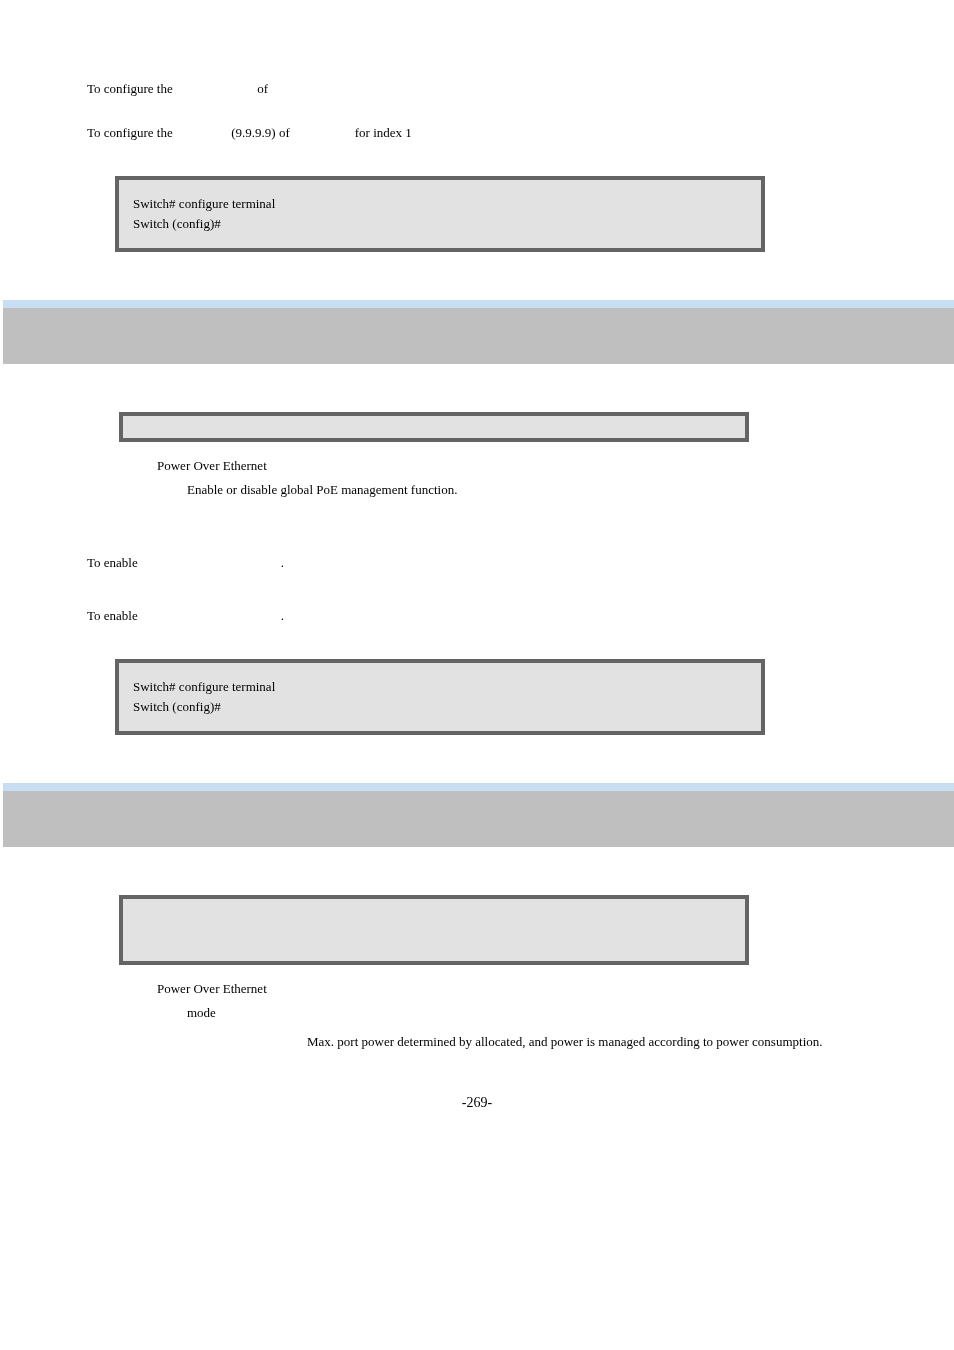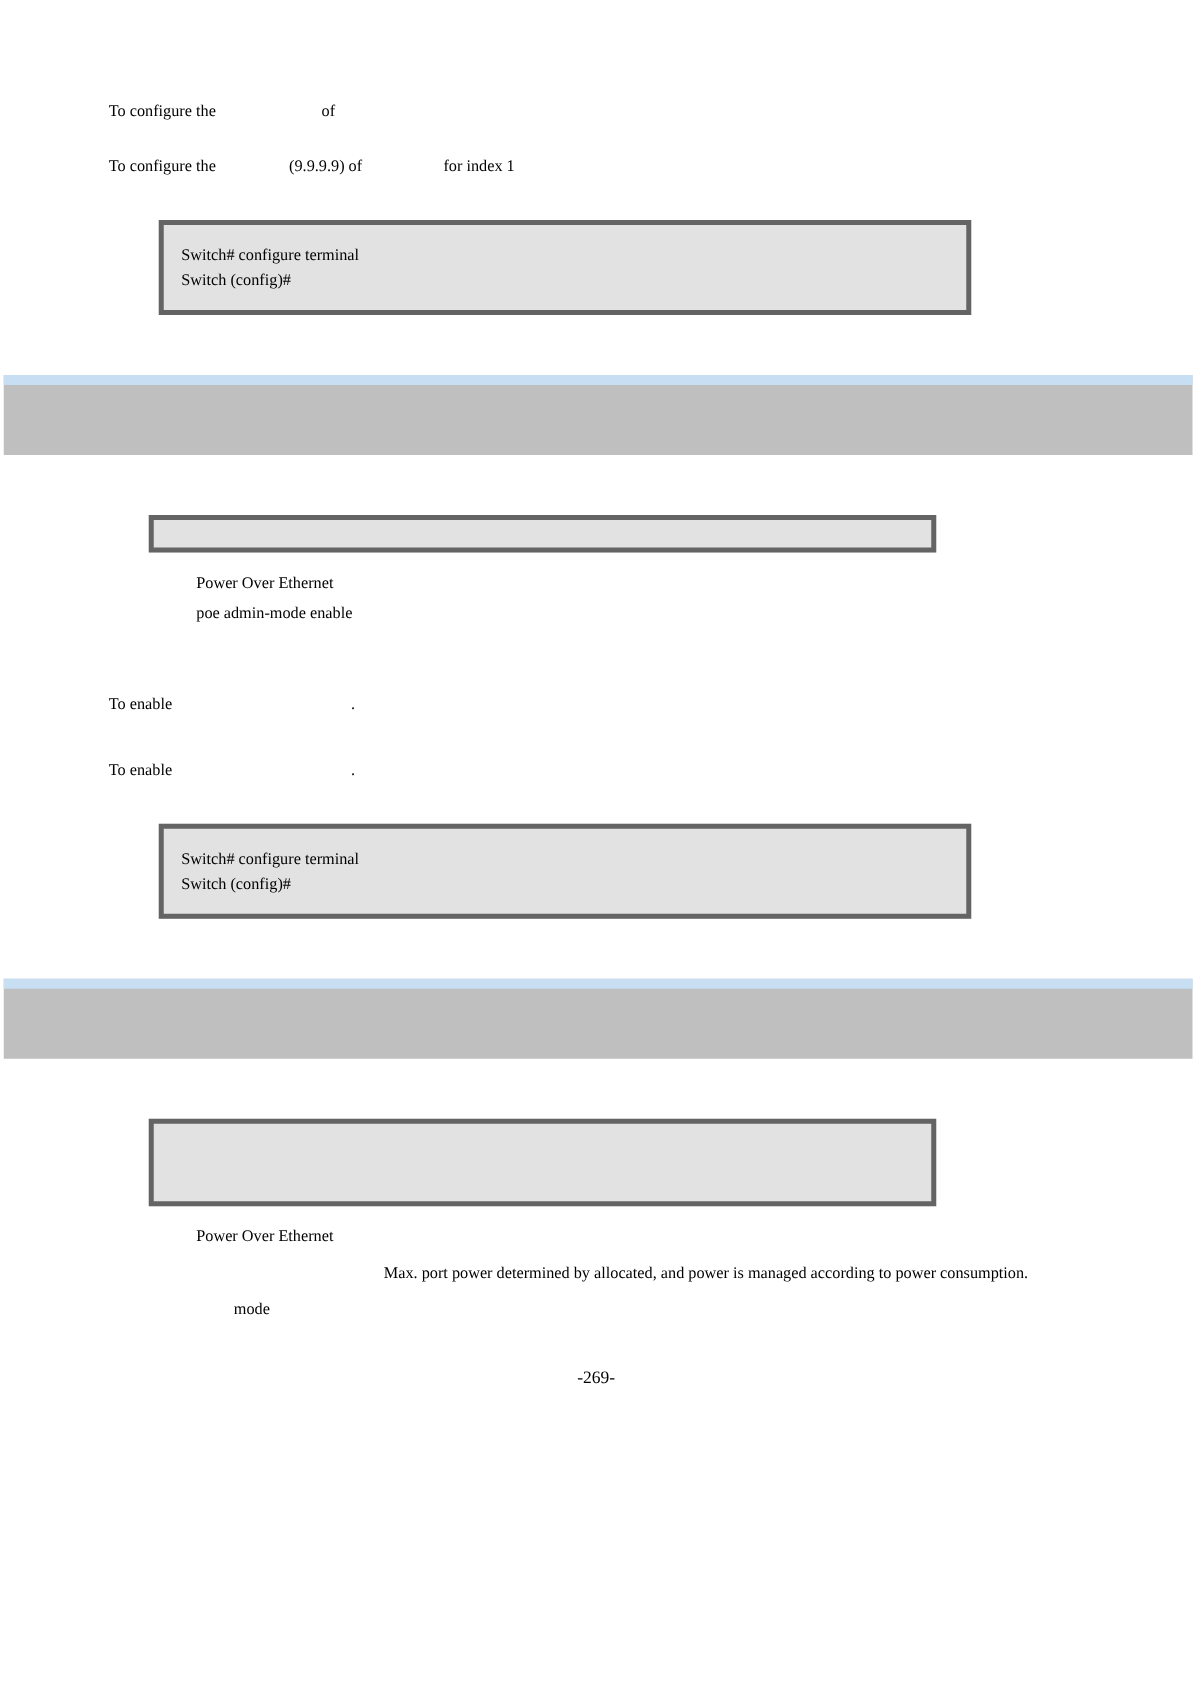--- a/index.html
+++ b/index.html
@@ -6,21 +6,21 @@
   html, body { width: 954px; background: #fff; font-family: Arial, Helvetica, sans-serif; color: #000; }
   body { padding: 80px 0 40px 0; }
   .page-inner { width: 780px; margin: 0 auto; }
   .line { font-size: 13px; line-height: 1.4; margin-bottom: 10px; }
   .line.extra-top { margin-top: 8px; }
   .spacer-sm { height: 8px; }
   .spacer-md { height: 24px; }
   .spacer-lg { height: 48px; }
 
   .code-block {
-    margin-left: 40px;
+    margin-left: 28px;
     width: 650px;
     border: 4px solid #646464;
     background: #e2e2e2;
     padding: 12px 14px;
     font-size: 13px;
   }
   .code-block .code-row { margin: 4px 0; }
 
   .section-header {
     margin-left: -84px;
@@ -87,24 +87,24 @@
   <div class="syntax-box">
     <span></span>
   </div>
 
   <div class="spacer-sm"></div>
 
   <div class="label-pair indent-1">
     <span class="value">Power Over Ethernet</span>
   </div>
 
+  <div class="label-pair indent-2">
+    <span class="value">Enable or disable global PoE management function.</span>
+  </div>
 
-  <div class="label-pair indent-1">
-    <span class="value">poe admin-mode enable</span>
-  </div>
 
   <div class="spacer-md"></div>
 
 
   <div class="spacer-md"></div>
 
   <div class="line">
     <span>To enable</span>
     &nbsp;&nbsp;&nbsp;&nbsp;&nbsp;&nbsp;&nbsp;&nbsp;&nbsp;&nbsp;&nbsp;&nbsp;&nbsp;&nbsp;&nbsp;&nbsp;&nbsp;&nbsp;&nbsp;&nbsp;&nbsp;&nbsp;&nbsp;&nbsp;&nbsp;&nbsp;&nbsp;&nbsp;&nbsp;&nbsp;&nbsp;&nbsp;&nbsp;&nbsp;&nbsp;&nbsp;&nbsp;&nbsp;&nbsp;&nbsp;&nbsp;&nbsp;
     <span>.</span>
@@ -135,23 +135,23 @@
     <span></span>
   </div>
 
   <div class="spacer-sm"></div>
 
   <div class="label-pair indent-1">
     <span class="value">Power Over Ethernet</span>
   </div>
 
 
+  <div class="label-pair" style="padding-left:100px;">
+    <span class="value">mode</span>
+  </div>
+
   <div class="label-pair indent-4" style="line-height:2.0;">
     <span class="value">Max. port power determined by allocated, and power is managed according to power consumption.</span>
-  </div>
-
-  <div class="label-pair" style="padding-left:100px;">
-    <span class="value">mode</span>
   </div>
 
   <div class="page-num">-269-</div>
 
 </div>
 
 </body></html>

